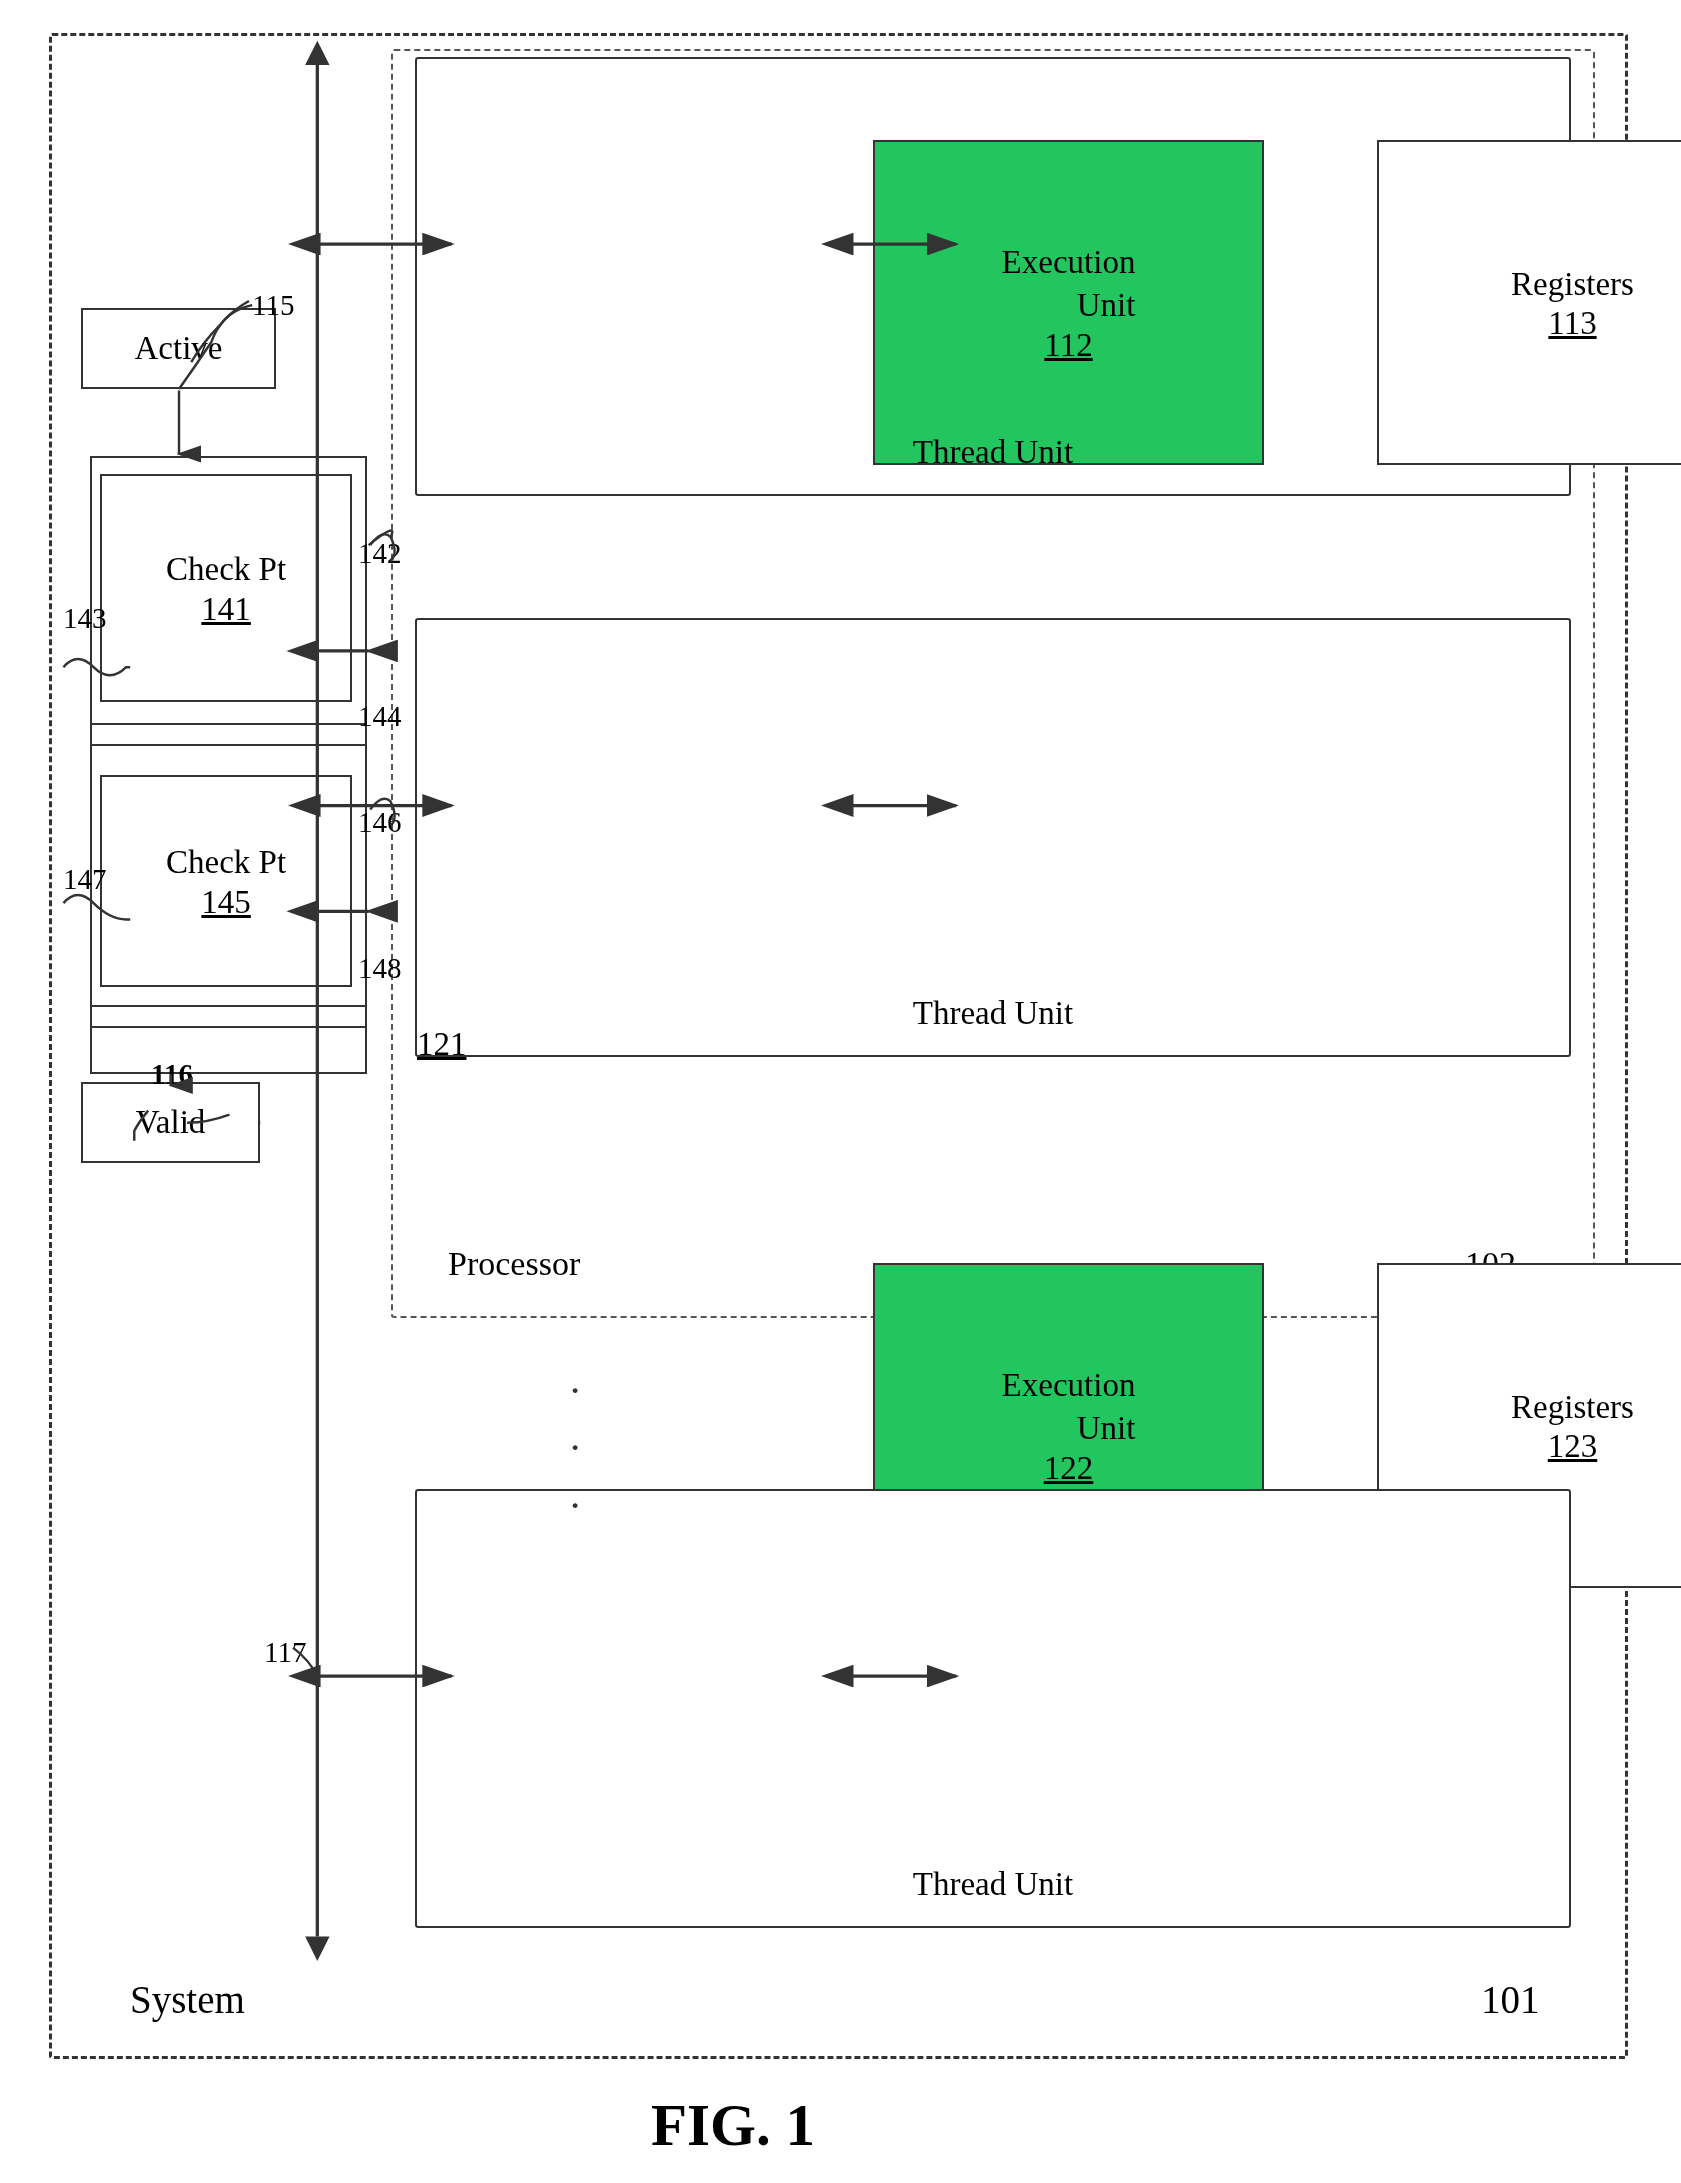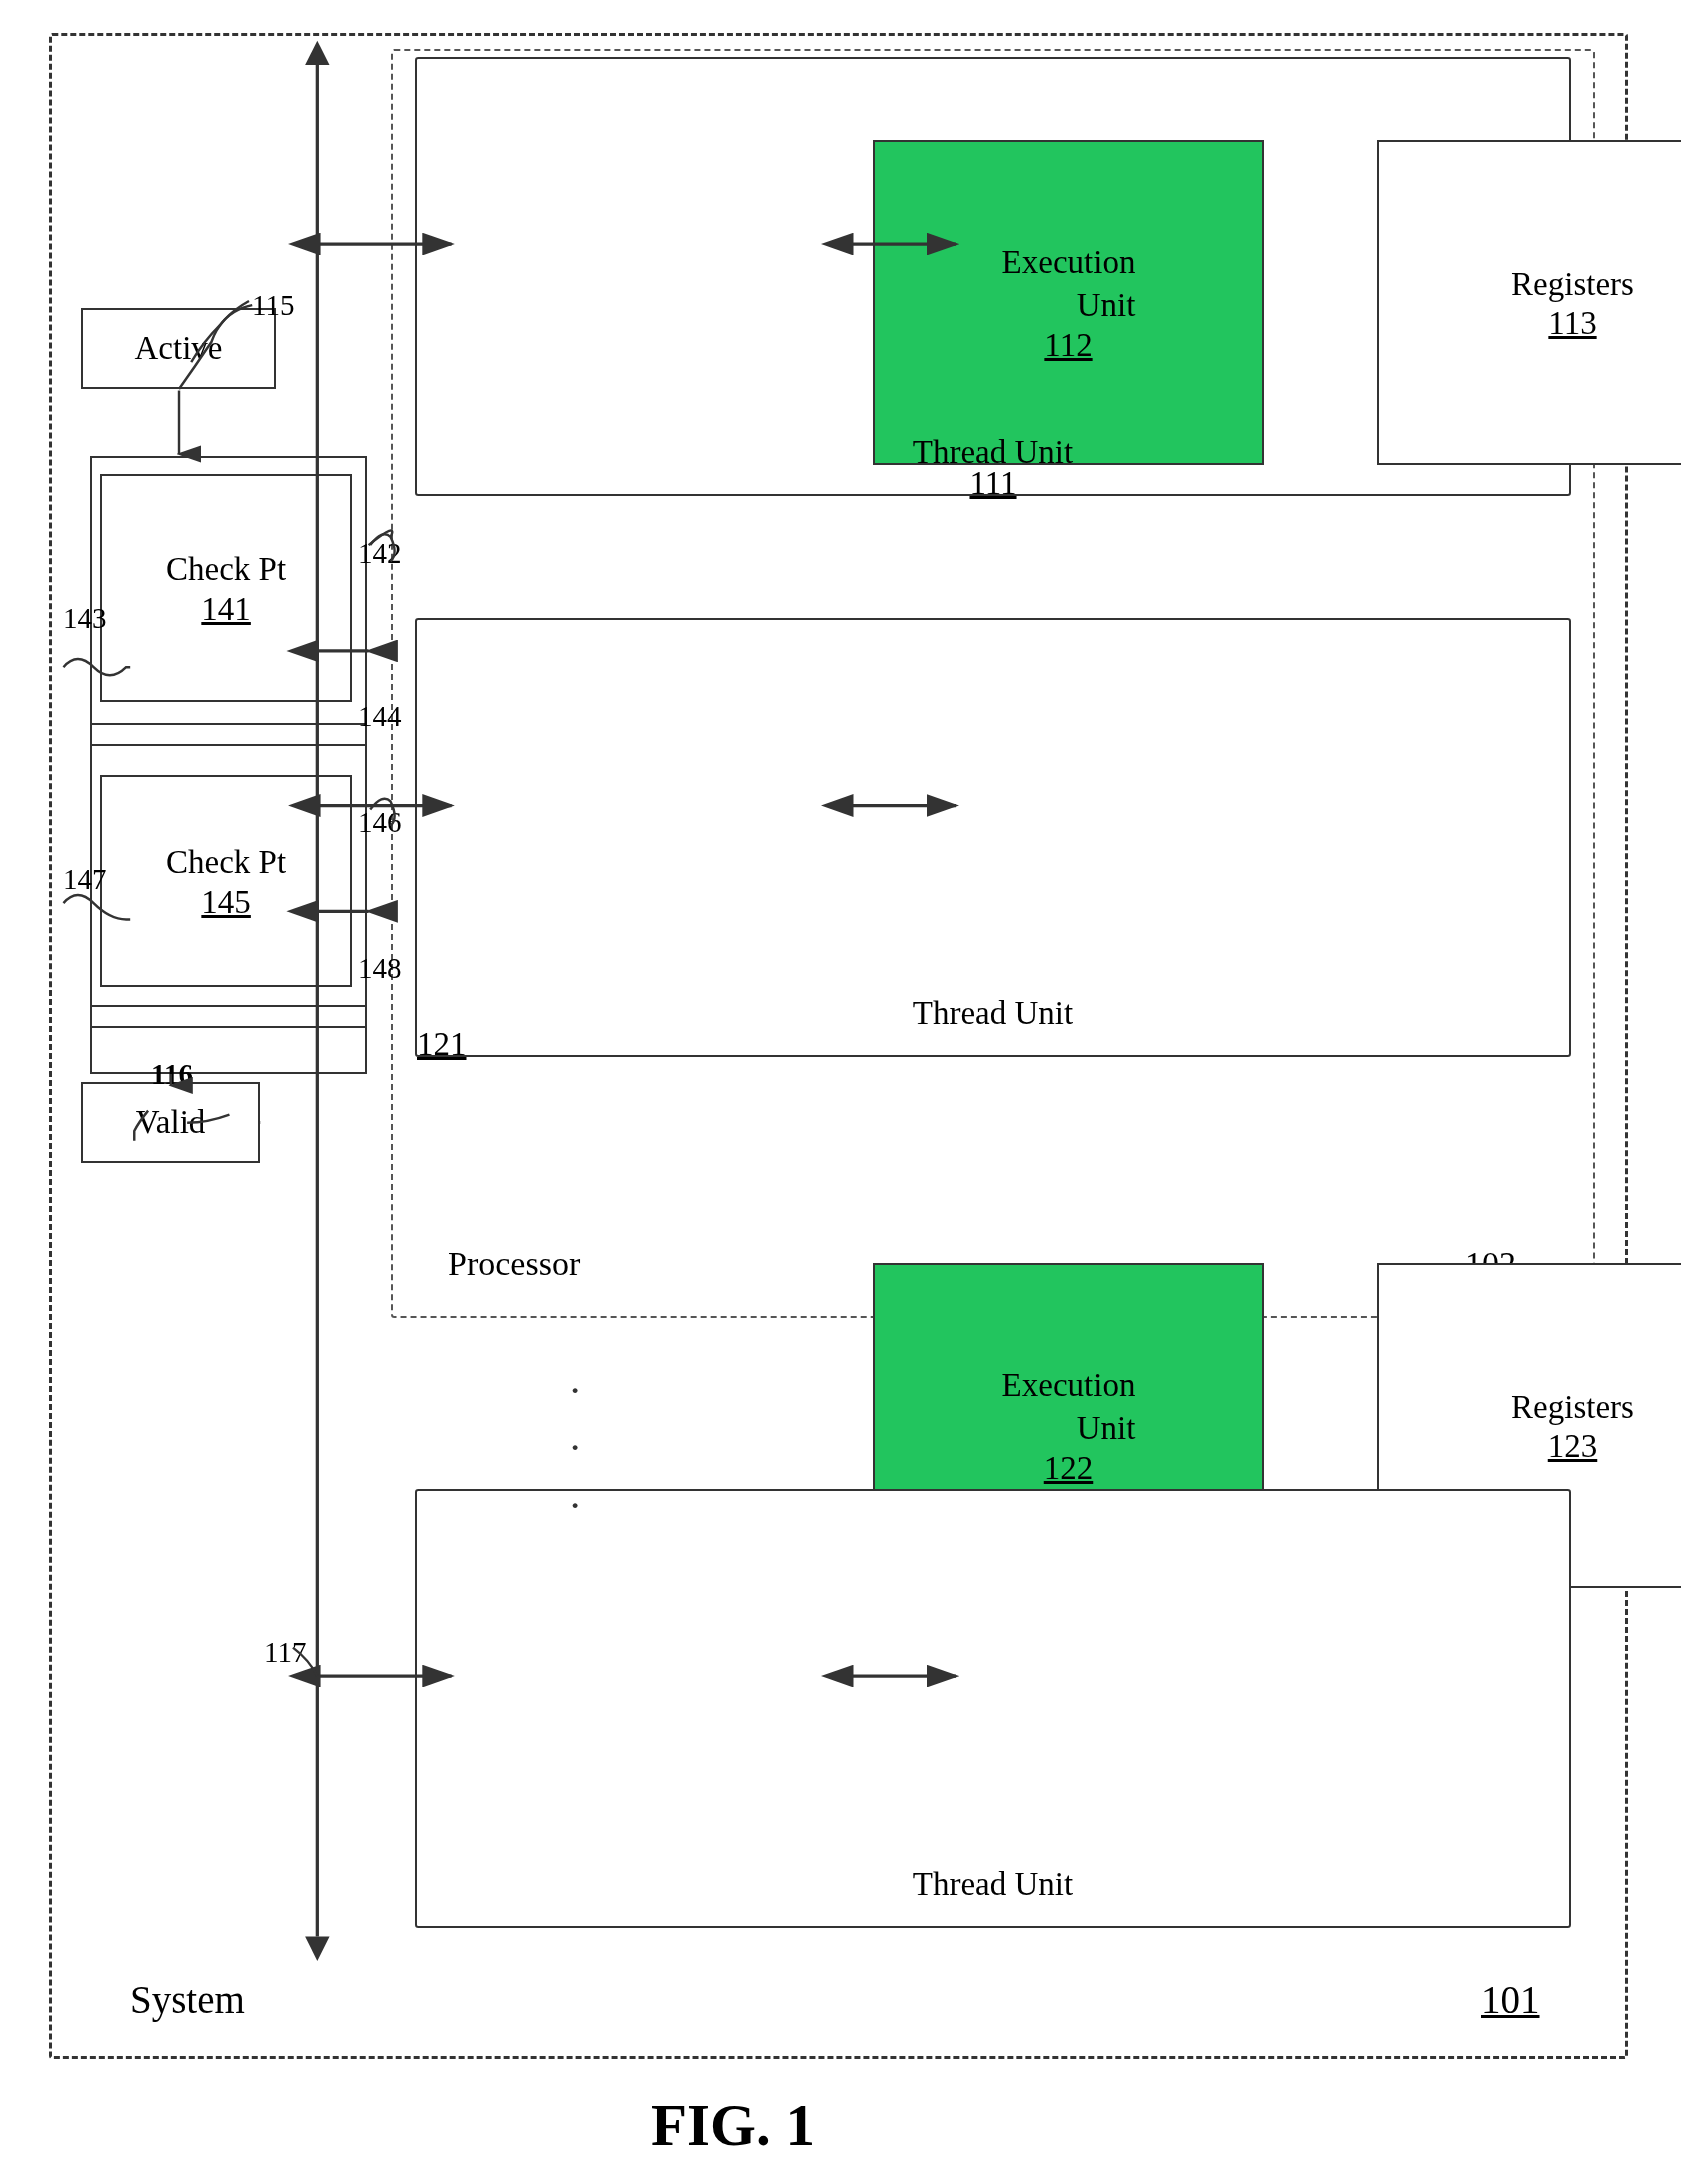--- a/index.html
+++ b/index.html
@@ -35,21 +35,20 @@
       left: 130px;
       top: 1977px;
       font-size: 39px;
     }
 
     .system-number {
       position: absolute;
       left: 1481px;
       top: 1977px;
       font-size: 39px;
-      text-decoration: underline;
     }
 
     
     .fig-label {
       position: absolute;
       left: 651px;
       top: 2091px;
       font-size: 59px;
       font-weight: bold;
     }
@@ -349,21 +348,20 @@
     <div class="exec-box exec-112">
       <span class="box-label">Execution<br>Unit</span>
       <span class="box-number">112</span>
     </div>
 
     <div class="reg-box reg-113">
       <span class="box-label">Registers</span>
       <span class="box-number">113</span>
     </div>
     <div class="thread-label">Thread Unit</div>
-    <div class="thread-number">111</div>
   </div>
 
   <div class="thread-unit-box thread-unit-121">
 
     <div class="exec-box exec-122">
       <span class="box-label">Execution<br>Unit</span>
       <span class="box-number">122</span>
     </div>
 
     <div class="reg-box reg-123">

